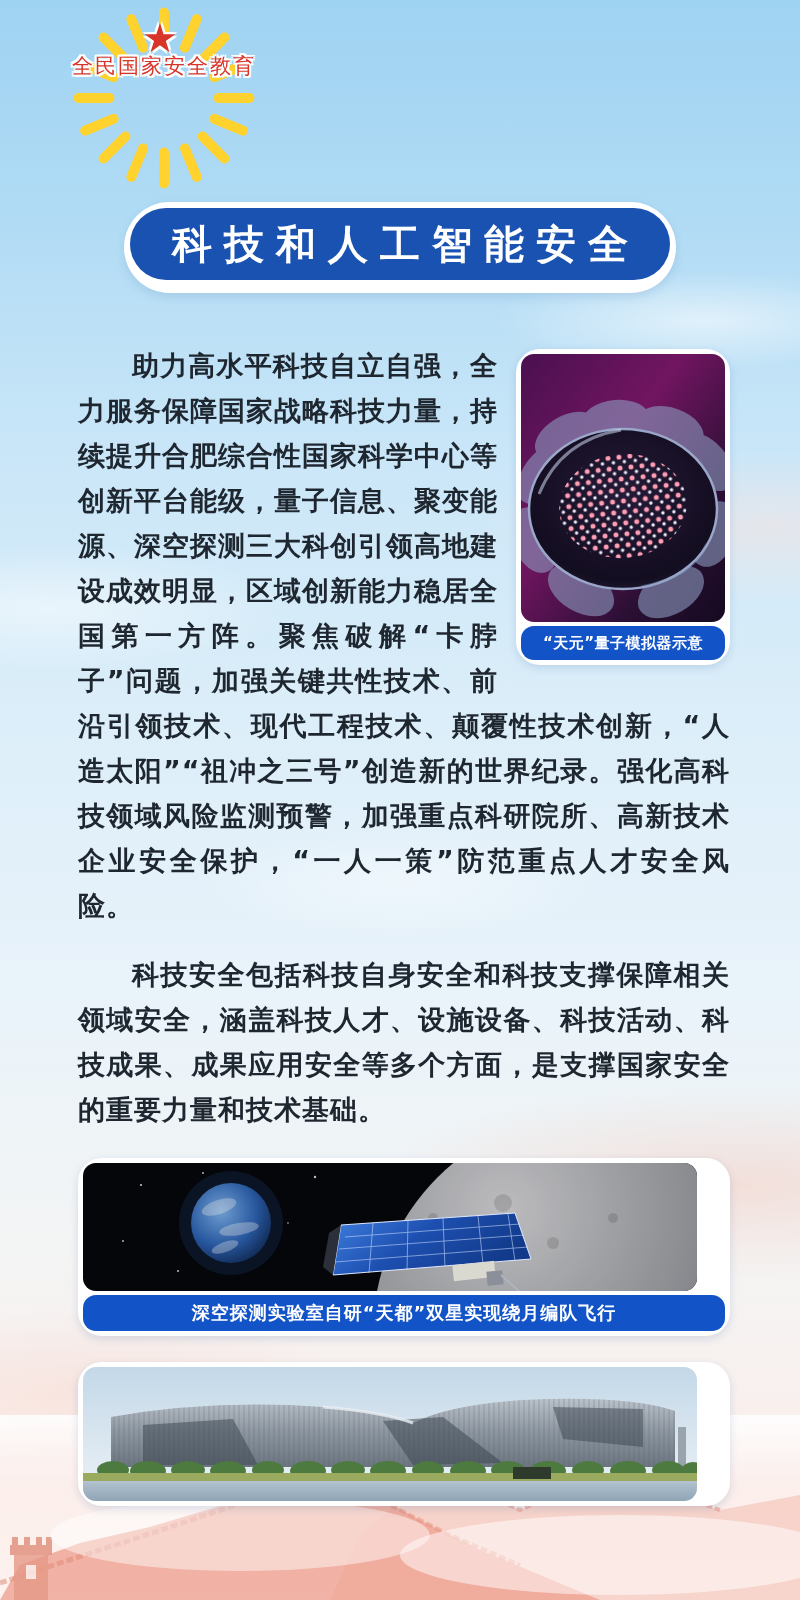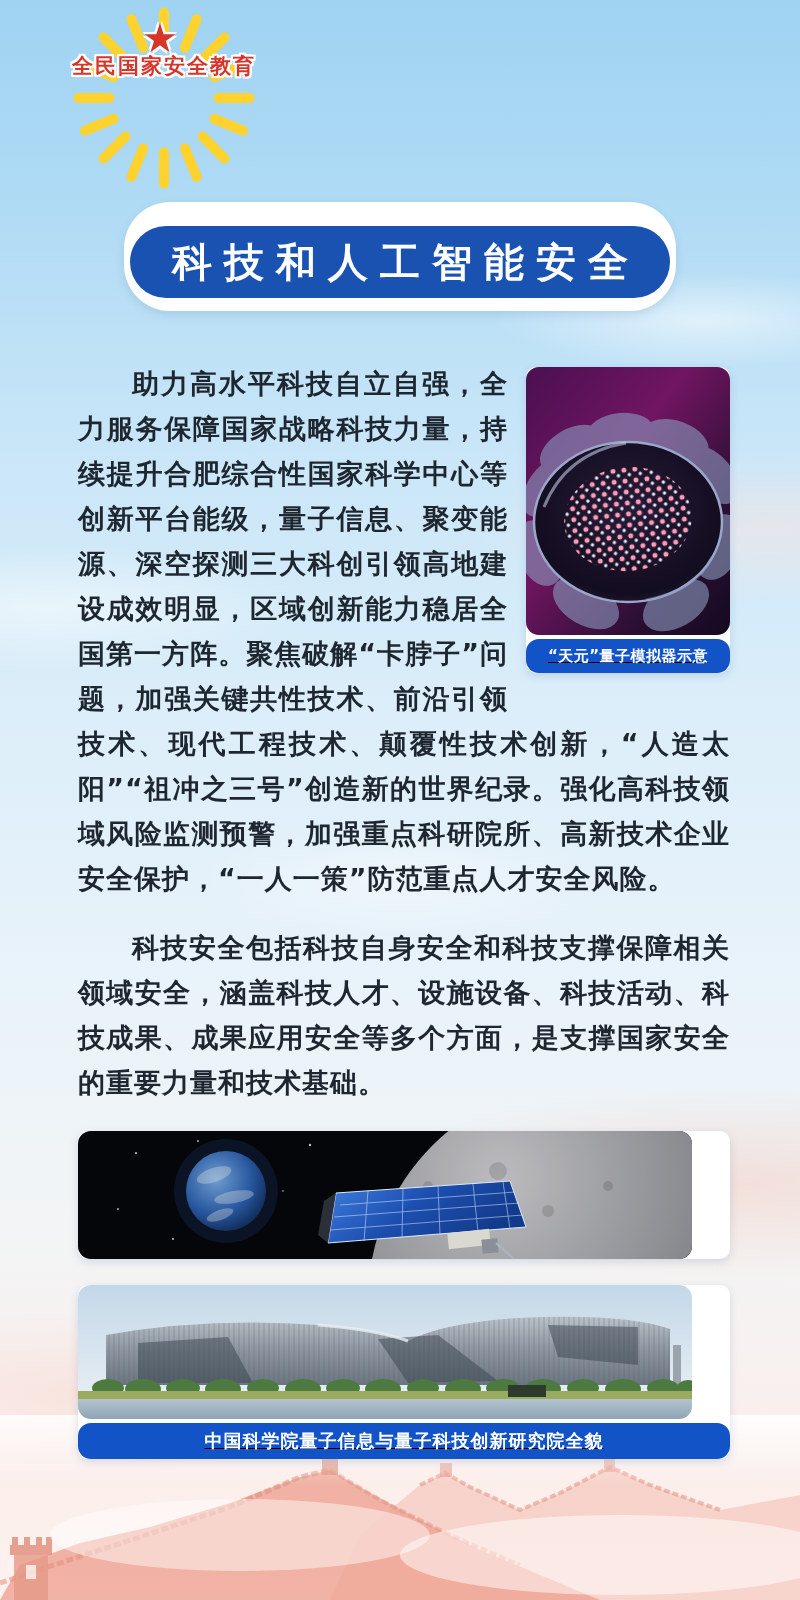--- a/index.html
+++ b/index.html
@@ -16,38 +16,38 @@
       radial-gradient(ellipse 430px 120px at 10% 87%,rgba(248,200,187,.3),transparent 70%);}
 
   
   .logo{position:absolute;left:44px;top:26px;width:240px;height:140px;text-align:center;z-index:3;}
   .logo .rays{position:absolute;left:5px;top:-28px;width:230px;height:200px;z-index:0;}
   .logo-number-row{position:relative;z-index:1;margin-top:26px;
     font-weight:bold;font-size:76px;line-height:76px;color:#d8352a;letter-spacing:2px;
     text-shadow:-3px -3px 0 #fff,3px -3px 0 #fff,-3px 3px 0 #fff,3px 3px 0 #fff,0 3px 0 #fff,3px 0 0 #fff,0 -3px 0 #fff,-3px 0 0 #fff;}
   .logo-star{position:absolute;left:50%;top:-34px;transform:translateX(-58%);font-size:40px;line-height:40px;color:#d8352a;
     text-shadow:-2px -2px 0 #fff,2px -2px 0 #fff,-2px 2px 0 #fff,2px 2px 0 #fff;}
-  .logo-slogan{position:relative;z-index:1;margin-top:4px;font-weight:bold;font-size:21px;letter-spacing:2px;color:#d8352a;
+  .logo-slogan{position:relative;z-index:1;margin-top:4px;font-weight:normal;font-size:21px;letter-spacing:2px;color:#d8352a;
     text-shadow:-2px -2px 0 #fff,2px -2px 0 #fff,-2px 2px 0 #fff,2px 2px 0 #fff,0 2px 0 #fff,2px 0 0 #fff,0 -2px 0 #fff,-2px 0 0 #fff;}
 
   
   .banner-outer{position:relative;z-index:2;width:540px;margin:202px auto 0;background:#ffffff;border-radius:46px;
-    padding:24px 6px 13px 6px;box-shadow:0 4px 10px rgba(60,100,160,.15);}
+    padding:6px 6px 13px 6px;box-shadow:0 4px 10px rgba(60,100,160,.15);}
   .banner-inner{background:#1a52b2;border-radius:40px;height:72px;display:flex;align-items:center;justify-content:center;}
   .banner-inner h1{margin:0;color:#ffffff;font-family:"DejaVu Serif","Liberation Serif",serif;
     font-size:40px;font-weight:bold;letter-spacing:12px;text-indent:12px;}
 
   
   .content{position:relative;z-index:2;margin:50px 70px 0 78px;}
   .para{margin:0;color:#1e2630;font-size:27px;line-height:45px;letter-spacing:1px;
     font-weight:600;text-align:justify;text-indent:2em;}
   .para + .para{margin-top:24px;}
 
   
-  .fig-card{background:#ffffff;border-radius:10px;box-shadow:0 3px 8px rgba(60,100,160,.18);text-decoration:underline;}
+  .fig-card{background:#ffffff;border-radius:24px;padding:5px;box-shadow:0 3px 8px rgba(60,100,160,.18);}
   .fig-photo{display:block;border-radius:13px;overflow:hidden;line-height:0;}
   .fig-photo svg{display:block;width:100%;height:100%;}
   .fig-caption{margin-top:4px;background:#1254c8;border-radius:13px;color:#ffffff;font-weight:bold;
     display:flex;align-items:center;justify-content:center;text-align:center;}
 
   .quantum-card{float:right;width:204px;margin-left:18px;margin-top:6px;margin-bottom:8px;}
   .quantum-card .fig-photo{width:204px;height:268px;}
   .quantum-card .fig-caption{height:34px;font-size:15px;letter-spacing:0.5px;}
 
   .wide-card{clear:both;margin-top:26px;}
@@ -214,20 +214,21 @@
               <line x1="395" y1="53" x2="400" y2="101"></line>
               <line x1="425" y1="51" x2="432" y2="98"></line>
             </g>
             <polygon points="246,70 258,62 250,112 240,104" fill="#2a2f3a"></polygon>
             <rect x="370" y="100" width="42" height="16" fill="#d9d9d0" transform="rotate(-6 391 108)"></rect>
             <rect x="404" y="108" width="16" height="14" fill="#8a8f99" transform="rotate(-6 412 115)"></rect>
             <line x1="418" y1="112" x2="436" y2="128" stroke="#aeb4bf" stroke-width="2"></line>
           </g>
         </svg>
       </div>
+      <div class="fig-caption">深空探测实验室自研“天都”双星实现绕月编队飞行</div>
     </div>
 
     <div class="fig-card wide-card">
       <div class="fig-photo bld">
         <svg viewBox="0 0 614 134" preserveAspectRatio="none">
           <defs>
             <linearGradient id="bsky" x1="0" y1="0" x2="0" y2="1">
               <stop offset="0" stop-color="#c3d8e8"></stop>
               <stop offset="1" stop-color="#edf2f6"></stop>
             </linearGradient>
@@ -270,21 +271,20 @@
             <ellipse cx="505" cy="103" rx="16" ry="9"></ellipse>
               <ellipse cx="545" cy="104" rx="18" ry="10"></ellipse>
             <ellipse cx="585" cy="103" rx="16" ry="9"></ellipse>
               <ellipse cx="610" cy="104" rx="12" ry="9"></ellipse>
           </g>
           <rect x="0" y="106" width="614" height="9" fill="#9aab60"></rect>
           <rect x="430" y="100" width="38" height="12" fill="#2e3a2c"></rect>
           <rect x="0" y="114" width="614" height="20" fill="url(#bwater)"></rect>
         </svg>
       </div>
-      <div class="fig-caption">中国科学院量子信息与量子科技创新研究院全貌</div>
     </div>
   </main>
 
   <svg class="wall-art" viewBox="0 0 800 185" preserveAspectRatio="none">
     <defs>
       <linearGradient id="mist" x1="0" y1="0" x2="0" y2="1">
         <stop offset="0" stop-color="#ffffff" stop-opacity="0.9"></stop>
         <stop offset="1" stop-color="#ffffff" stop-opacity="0"></stop>
       </linearGradient>
     </defs>

